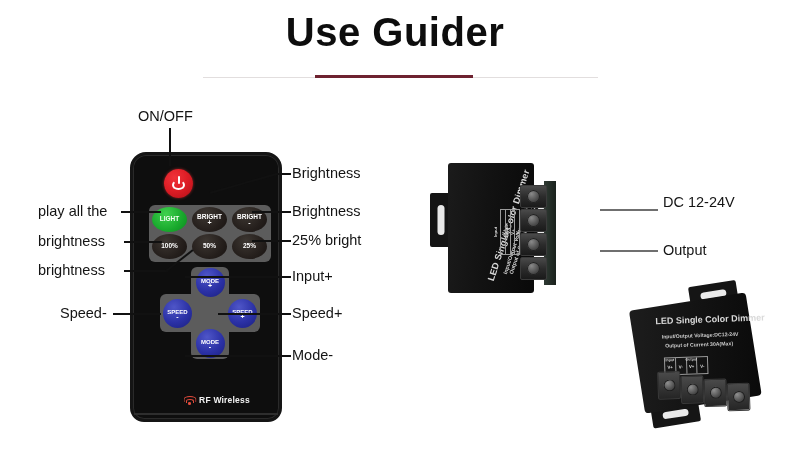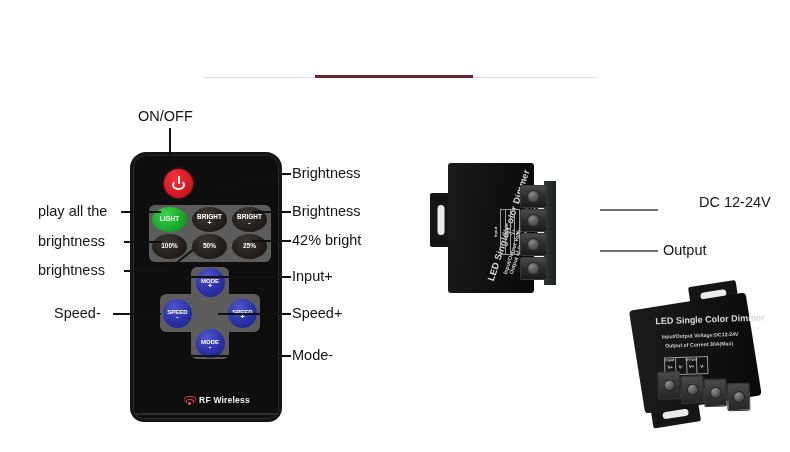--- a/index.html
+++ b/index.html
@@ -243,20 +243,21 @@
   .leader{position:absolute;background:#111111;}
   .leader.h{height:1.6px;}
   .leader.v{width:1.6px;}
   .leader.diag{height:1.6px;transform-origin:left center;}
 </style>
 </head>
 <body>
 
 <div class="stage">
 
+  <div class="page-title">Use Guider</div>
   <div class="divider-base"></div>
   <div class="divider-accent"></div>
 
   <div class="remote">
     <div class="remote-inner">
 
       <div class="power-btn">
         <div class="power-glyph"></div>
       </div>
 
@@ -401,41 +402,41 @@
   <div class="lbl-txt" style="left:38px;top:203px;">play all the</div>
   <div class="leader h" style="left:121px;top:211px;width:40px;"></div>
 
   <div class="lbl-txt" style="left:38px;top:233px;">brightness</div>
   <div class="leader h" style="left:124px;top:241px;width:38px;"></div>
 
   <div class="lbl-txt" style="left:38px;top:262px;">brightness</div>
   <div class="leader h" style="left:124px;top:270px;width:44px;"></div>
   <div class="leader diag" style="left:166px;top:270px;width:34px;transform:rotate(-38deg);"></div>
 
-  <div class="lbl-txt" style="left:54px;top:305px;">Speed-</div>
+  <div class="lbl-txt" style="left:60px;top:305px;">Speed-</div>
   <div class="leader h" style="left:113px;top:313px;width:48px;"></div>
 
   <div class="lbl-txt" style="left:292px;top:165px;">Brightness</div>
   <div class="leader h" style="left:275px;top:173px;width:16px;"></div>
   <div class="leader diag" style="left:210px;top:192px;width:70px;transform:rotate(-16deg);"></div>
 
   <div class="lbl-txt" style="left:292px;top:203px;">Brightness</div>
   <div class="leader h" style="left:252px;top:211px;width:39px;"></div>
 
-  <div class="lbl-txt" style="left:292px;top:232px;">42% bright</div>
+  <div class="lbl-txt" style="left:292px;top:232px;">25% bright</div>
   <div class="leader h" style="left:252px;top:240px;width:39px;"></div>
 
   <div class="lbl-txt" style="left:292px;top:268px;">Input+</div>
   <div class="leader h" style="left:185px;top:276px;width:106px;"></div>
 
   <div class="lbl-txt" style="left:292px;top:305px;text-align:right;">Speed+</div>
   <div class="leader h" style="left:218px;top:313px;width:73px;"></div>
 
   <div class="lbl-txt" style="left:292px;top:347px;">Mode-</div>
   <div class="leader h" style="left:185px;top:355px;width:106px;"></div>
 
-  <div class="lbl-txt" style="left:663px;top:194px;margin-left:36px;">DC 12-24V</div>
+  <div class="lbl-txt" style="left:663px;top:194px;">DC 12-24V</div>
   <div class="leader h" style="left:600px;top:209px;width:58px;background:#6f6f6f;"></div>
 
   <div class="lbl-txt" style="left:663px;top:242px;">Output</div>
   <div class="leader h" style="left:600px;top:250px;width:58px;background:#6f6f6f;"></div>
 
 </div>
 
 </body></html>

